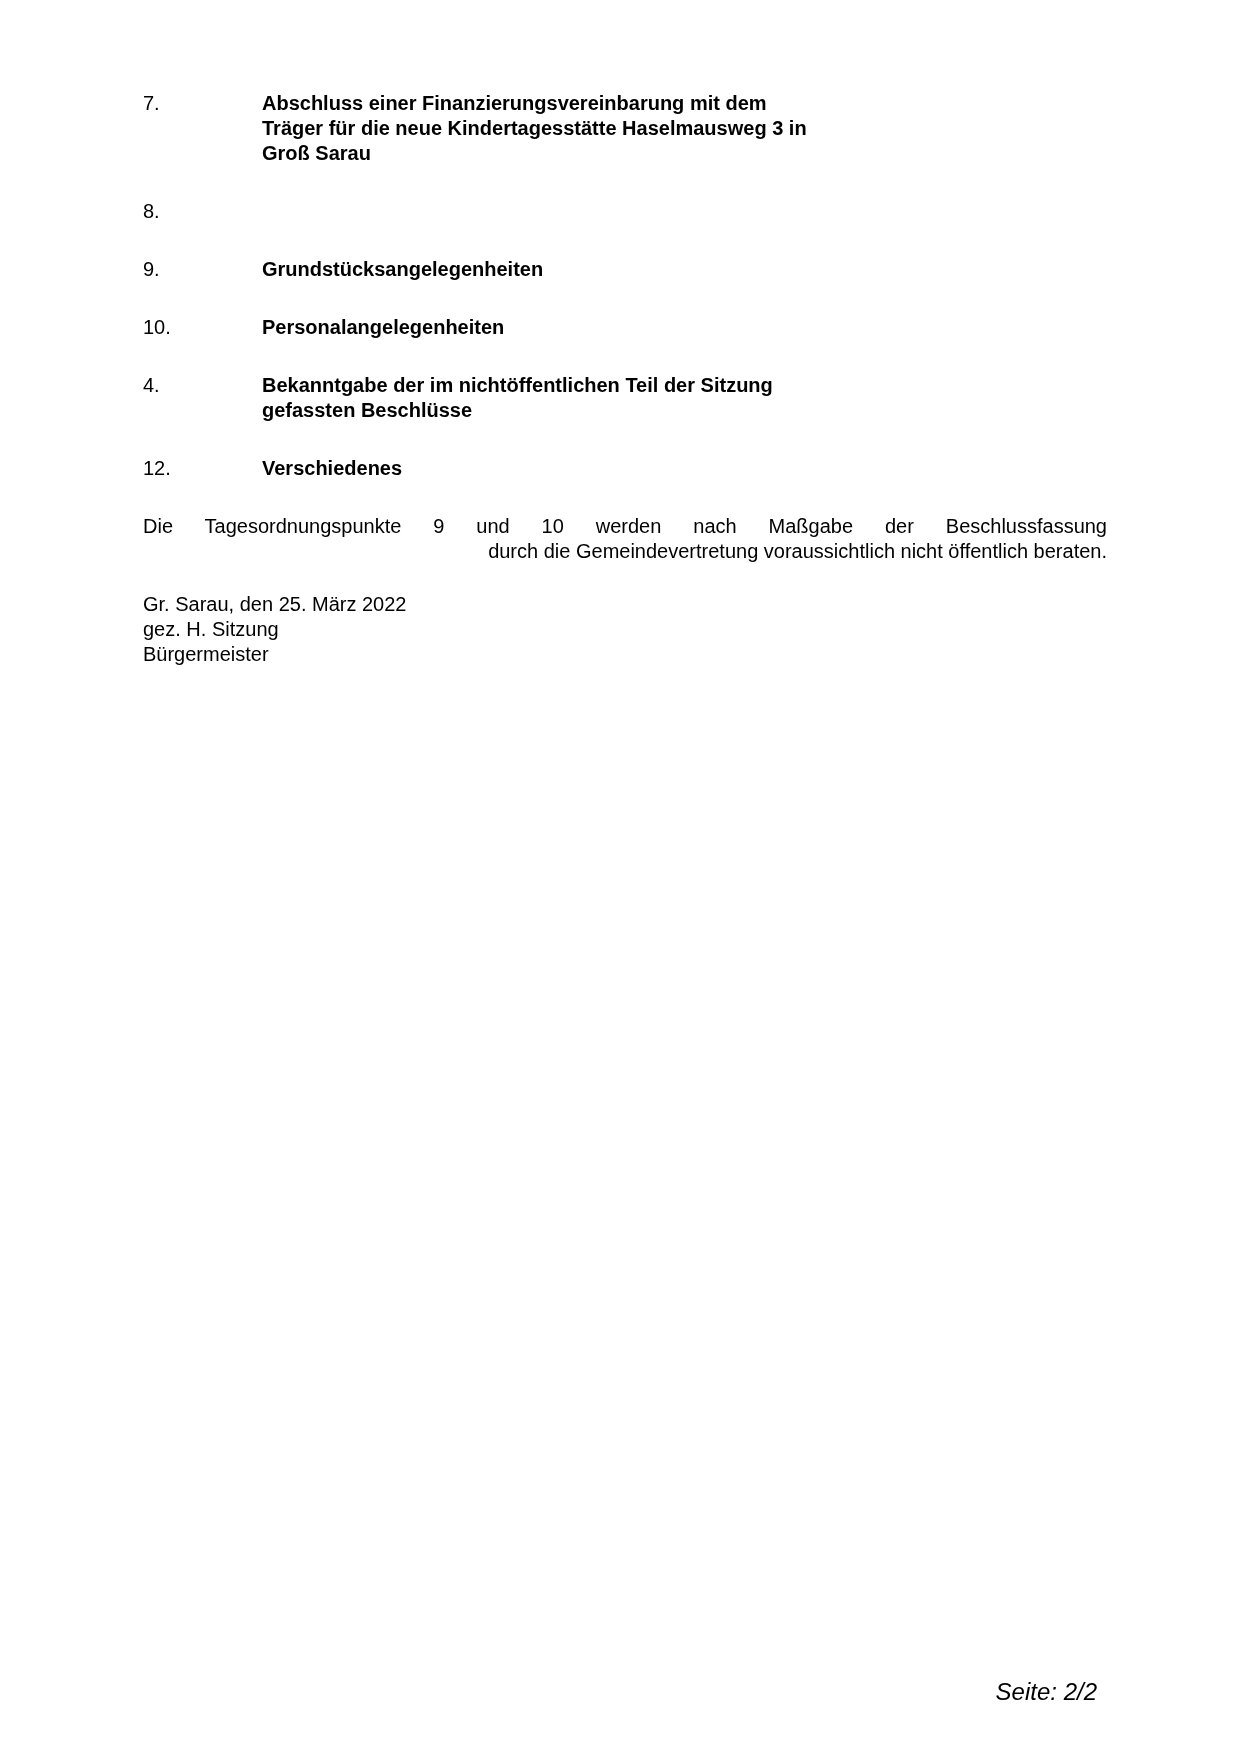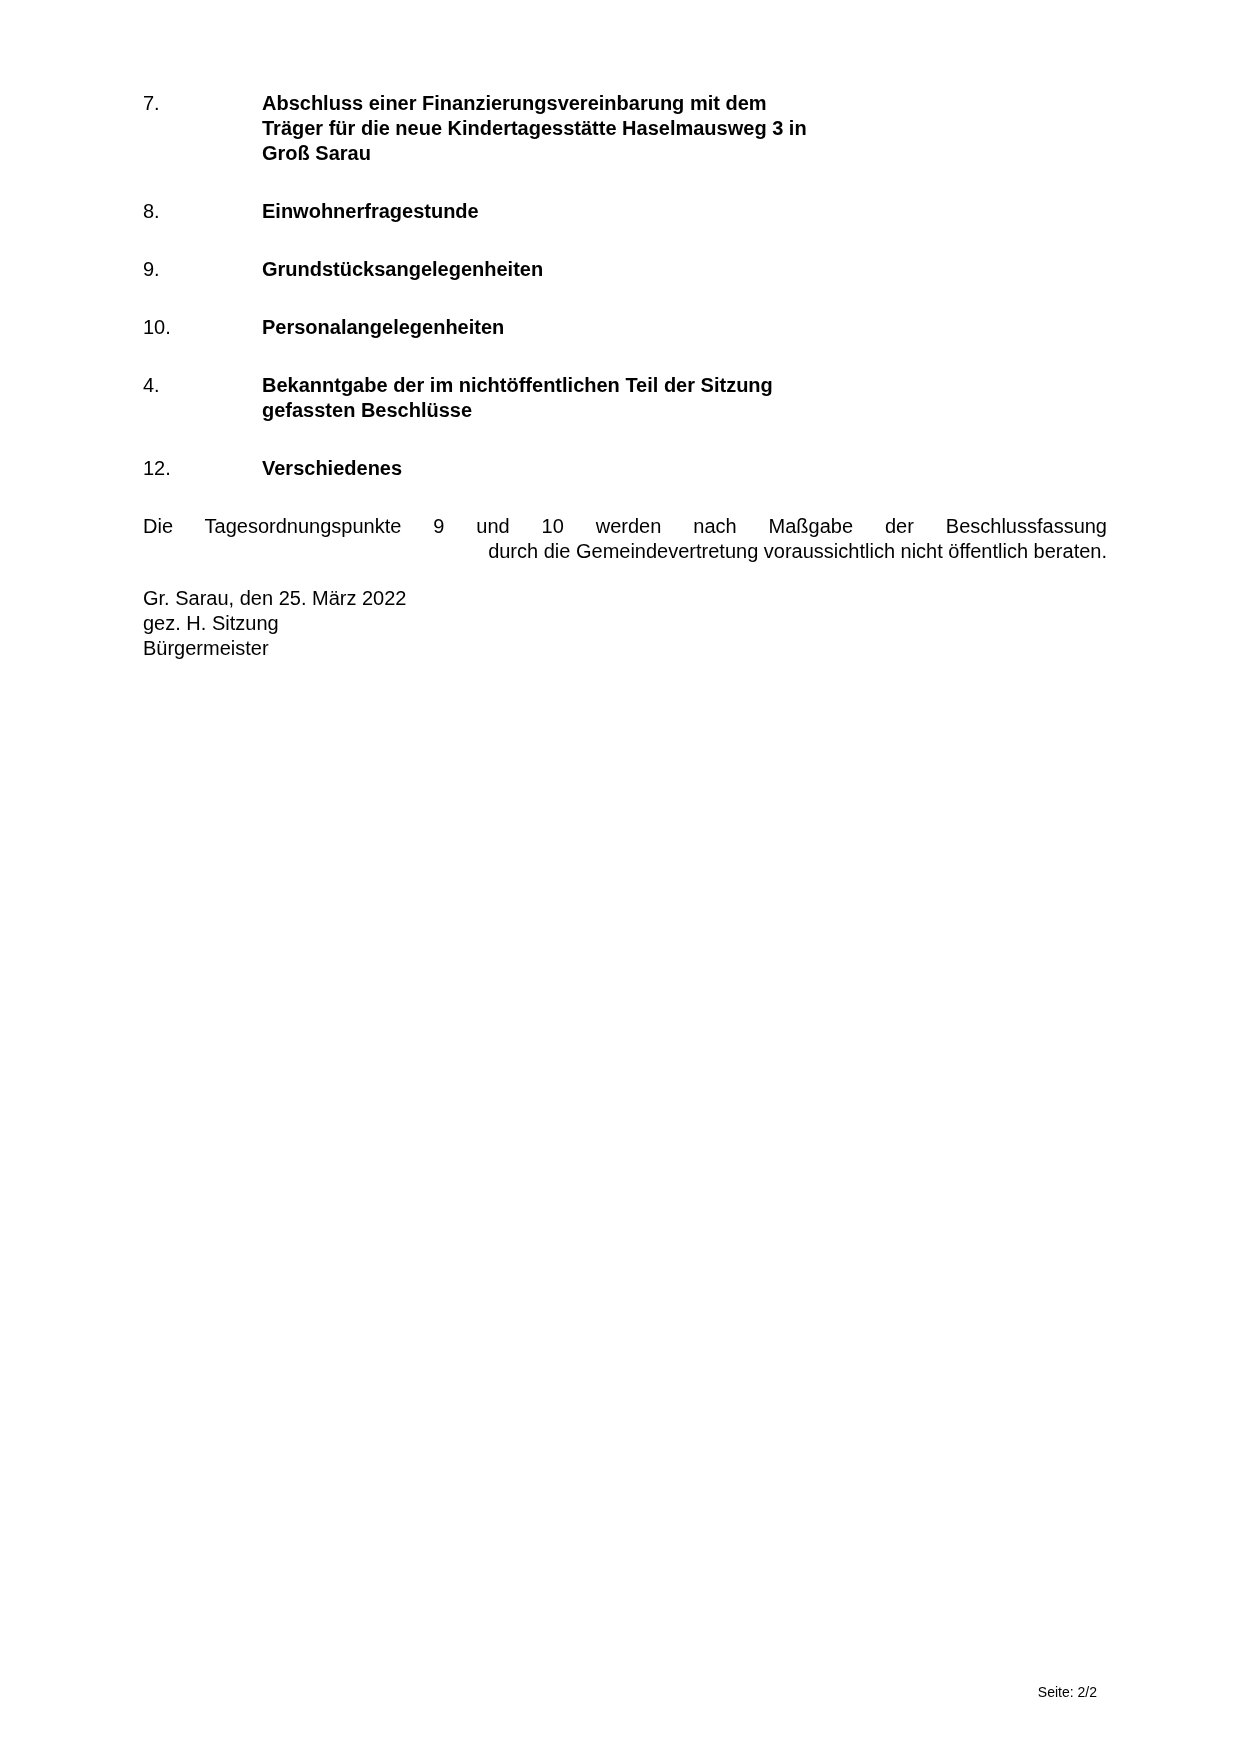--- a/index.html
+++ b/index.html
@@ -40,47 +40,47 @@
     width: 964px;
   }
   .note .note-line-justified {
     text-align: justify;
     text-align-last: justify;
   }
   .note .note-line-plain {
     text-align: right;
   }
   .signature {
-    margin-top: 22px;
+    margin-top: 28px;
   }
   .footer {
     position: absolute;
     top: 1681px;
     right: 143px;
-    font-size: 14px;
+    font-size: 24px;
     line-height: 22px;
     text-align: left;
+    font-style: italic;
   }
 </style>
 </head>
 <body>
 
 <div class="page">
   <div class="content">
 
     <div class="agenda-item">
       <div class="num">7.</div>
       <div class="txt">Abschluss einer Finanzierungsvereinbarung mit dem
 Träger für die neue Kindertagesstätte Haselmausweg 3 in
 Groß Sarau</div>
     </div>
 
     <div class="agenda-item">
       <div class="num">8.</div>
-      <div class="txt">Einwohnerfragestunde</div>
     </div>
 
     <div class="agenda-item">
       <div class="num">9.</div>
       <div class="txt">Grundstücksangelegenheiten</div>
     </div>
 
     <div class="agenda-item">
       <div class="num">10.</div>
       <div class="txt">Personalangelegenheiten</div>

